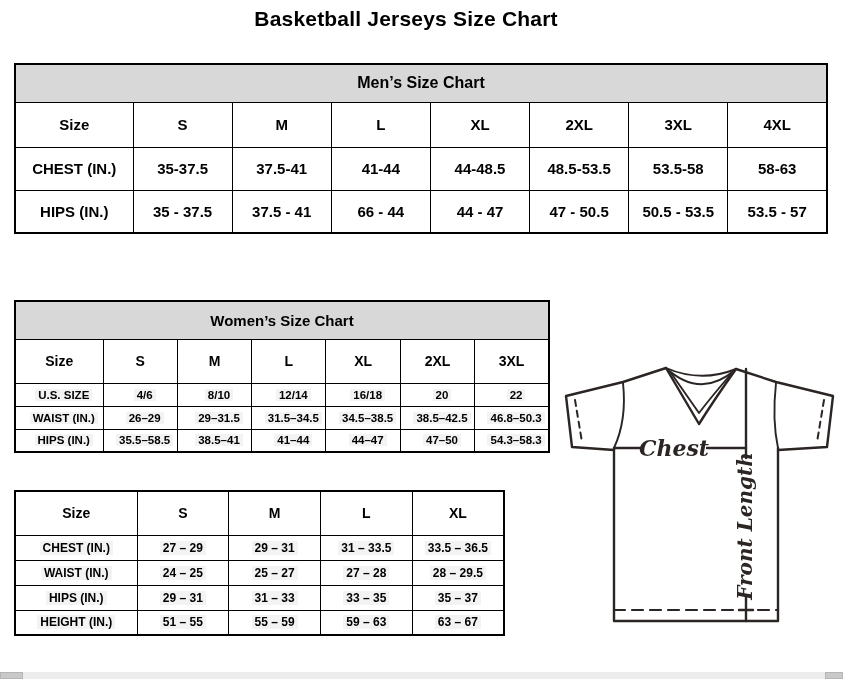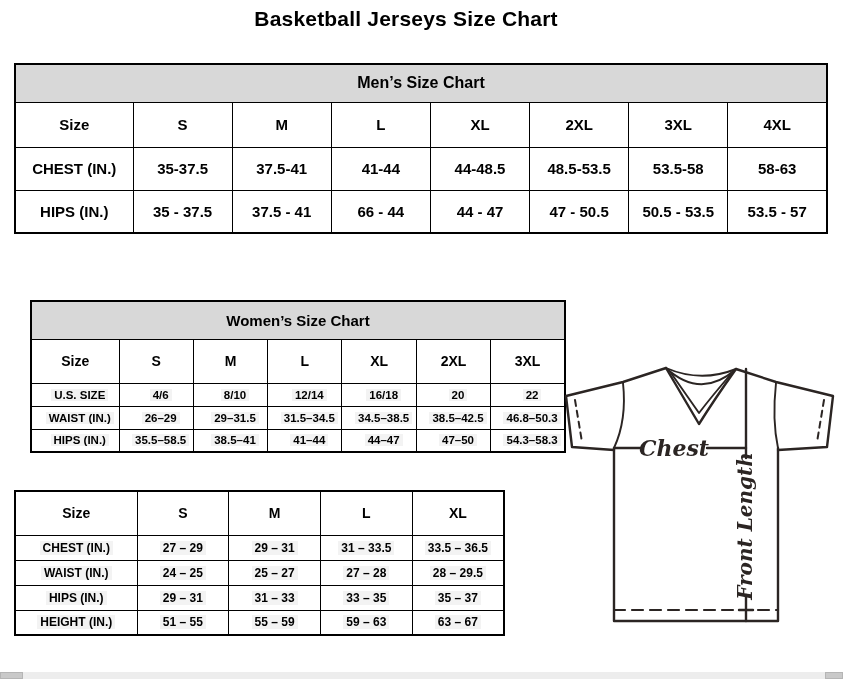--- a/index.html
+++ b/index.html
@@ -20,21 +20,21 @@
     border:1px solid #000; text-align:center; vertical-align:middle;
     font-weight:bold; overflow:hidden; white-space:nowrap;
   }
   td.band { background:#d8d8d8; }
   
   #mens { left:14px; top:63px; width:814px; }
   #mens td.band  { height:38px; font-size:16px; }
   #mens tr.hdr td { height:45px; font-size:15px; }
   #mens tr.data td { height:43px; font-size:15px; }
   
-  #womens { left:14px; top:300px; width:536px;margin-left:16px; }
+  #womens { left:14px; top:300px; width:536px; }
   #womens td.band { height:38px; font-size:15px; }
   #womens tr.hdr td { height:44px; font-size:14px; }
   #womens tr.data td { height:23px; font-size:11.5px;padding-left:9px; }
   
   #youth { left:14px; top:490px; width:491px; }
   #youth td.band { height:38px; font-size:15px; }
   #youth tr.hdr td { height:44px; font-size:14px; }
   #youth tr.data td { height:25px; font-size:12px; }
   
   .hl { background:#f3f3f3; padding:0 3px; }

